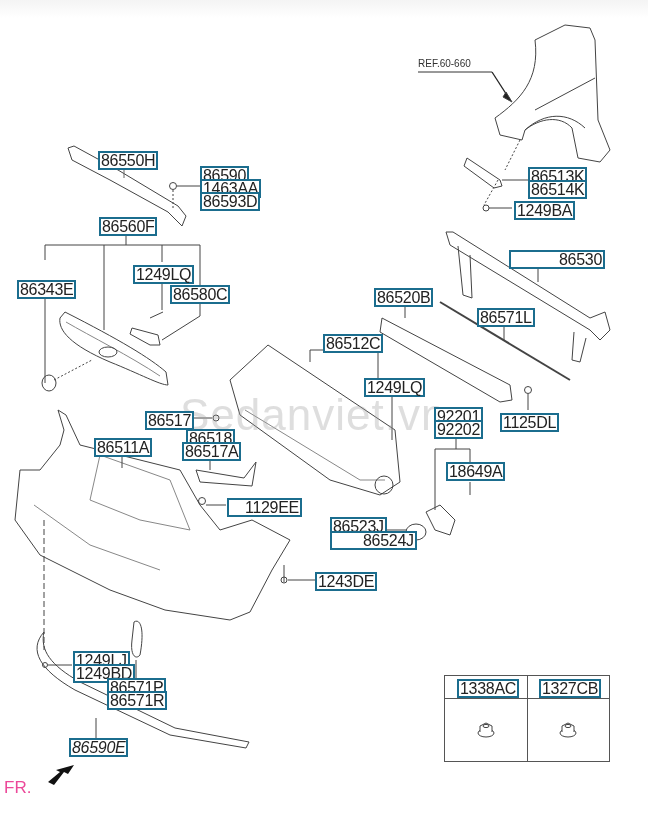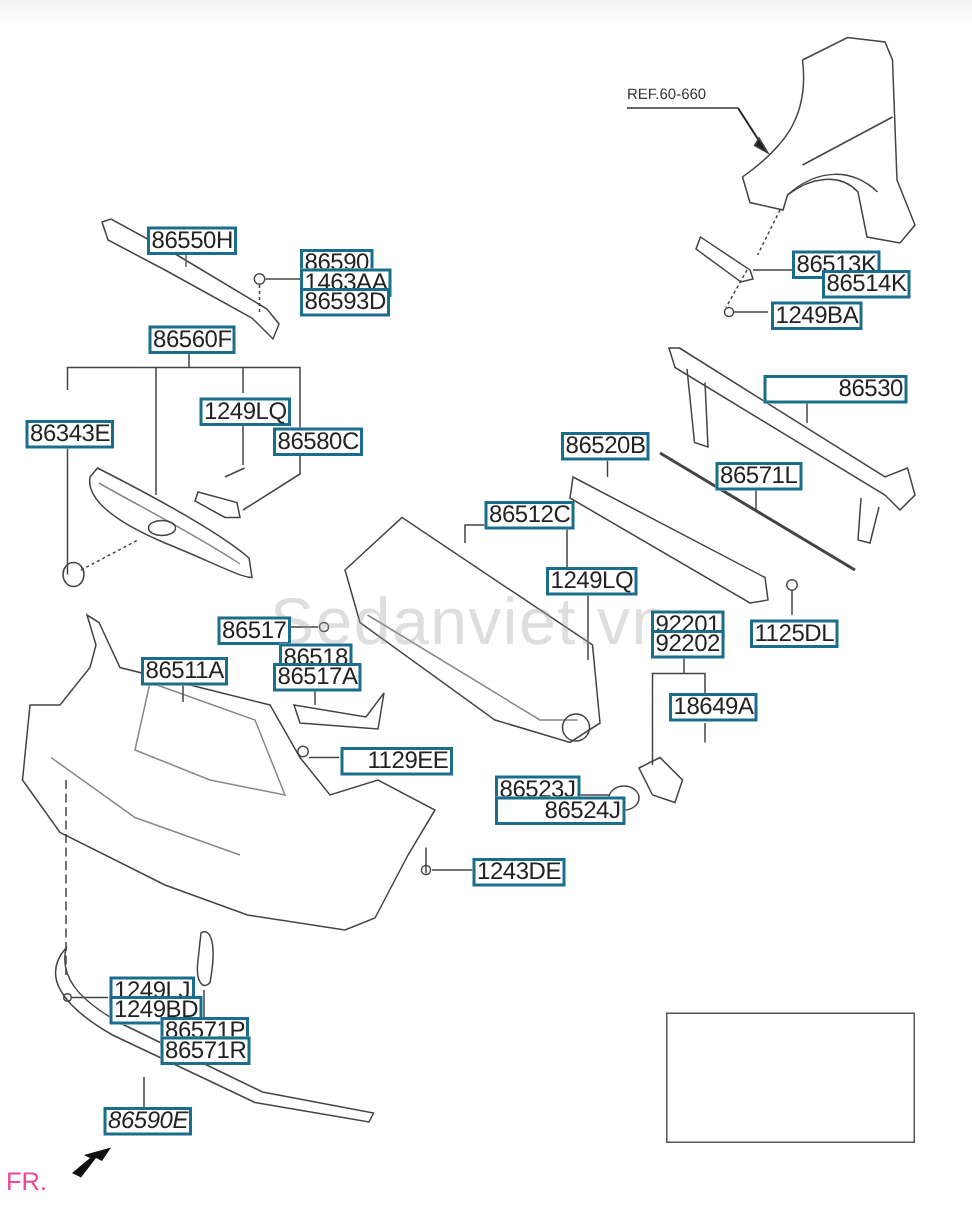--- a/index.html
+++ b/index.html
@@ -143,24 +143,24 @@
 
 <div class="plain" style="left:418px;top:58px;">REF.60-660</div>
 
 <div class="lbl" style="left:98px;top:151px;">86550H</div>
 <div class="lbl" style="left:200px;top:166px;">86590</div>
 <div class="lbl" style="left:200px;top:179px;">1463AA</div>
 <div class="lbl" style="left:200px;top:192px;">86593D</div>
 <div class="lbl" style="left:99px;top:217px;">86560F</div>
 <div class="lbl" style="left:133px;top:265px;">1249LQ</div>
 <div class="lbl" style="left:17px;top:280px;">86343E</div>
-<div class="lbl" style="left:182px;top:285px;">86580C</div>
+<div class="lbl" style="left:170px;top:285px;">86580C</div>
 
 <div class="lbl" style="left:528px;top:167px;">86513K</div>
-<div class="lbl" style="left:548px;top:180px;">86514K</div>
+<div class="lbl" style="left:528px;top:180px;">86514K</div>
 <div class="lbl" style="left:514px;top:201px;">1249BA</div>
 <div class="lbl" style="left:509px;top:250px;padding-left:48px;">86530</div>
 <div class="lbl" style="left:374px;top:288px;">86520B</div>
 <div class="lbl" style="left:477px;top:308px;">86571L</div>
 <div class="lbl" style="left:323px;top:334px;">86512C</div>
 <div class="lbl" style="left:364px;top:378px;">1249LQ</div>
 <div class="lbl" style="left:500px;top:413px;">1125DL</div>
 
 <div class="lbl" style="left:145px;top:411px;">86517</div>
 <div class="lbl" style="left:434px;top:407px;">92201</div>
@@ -175,13 +175,31 @@
 <div class="lbl" style="left:315px;top:572px;">1243DE</div>
 <div class="lbl" style="left:73px;top:651px;">1249LJ</div>
 <div class="lbl" style="left:73px;top:664px;text-align:right;">1249BD</div>
 <div class="lbl" style="left:107px;top:678px;">86571P</div>
 <div class="lbl" style="left:107px;top:691px;">86571R</div>
 <div class="lbl" style="left:69px;top:738px;font-style:italic;">86590E</div>
 
 <div id="fr">FR.</div>
 
 <div id="tbl">
+  <div class="c c1">
+    <div class="lbl" style="left:12px;">1338AC</div>
+    <div class="hd"></div>
+    <svg style="position:absolute;left:31px;top:44px;" width="20" height="18" viewBox="0 0 20 18">
+      <ellipse cx="10" cy="13" rx="8" ry="4" fill="none" stroke="#444"></ellipse>
+      <path d="M4 12 L4 6 L10 3 L16 6 L16 12" fill="#fff" stroke="#444"></path>
+      <ellipse cx="10" cy="6" rx="3" ry="1.6" fill="none" stroke="#444"></ellipse>
+    </svg>
+  </div>
+  <div class="c c2">
+    <div class="lbl" style="left:12px;">1327CB</div>
+    <div class="hd"></div>
+    <svg style="position:absolute;left:31px;top:44px;" width="20" height="18" viewBox="0 0 20 18">
+      <ellipse cx="10" cy="13" rx="8" ry="4" fill="none" stroke="#444"></ellipse>
+      <path d="M4 12 L4 6 L10 3 L16 6 L16 12" fill="#fff" stroke="#444"></path>
+      <ellipse cx="10" cy="6" rx="3" ry="1.6" fill="none" stroke="#444"></ellipse>
+    </svg>
+  </div>
 </div>
 
 </body></html>

